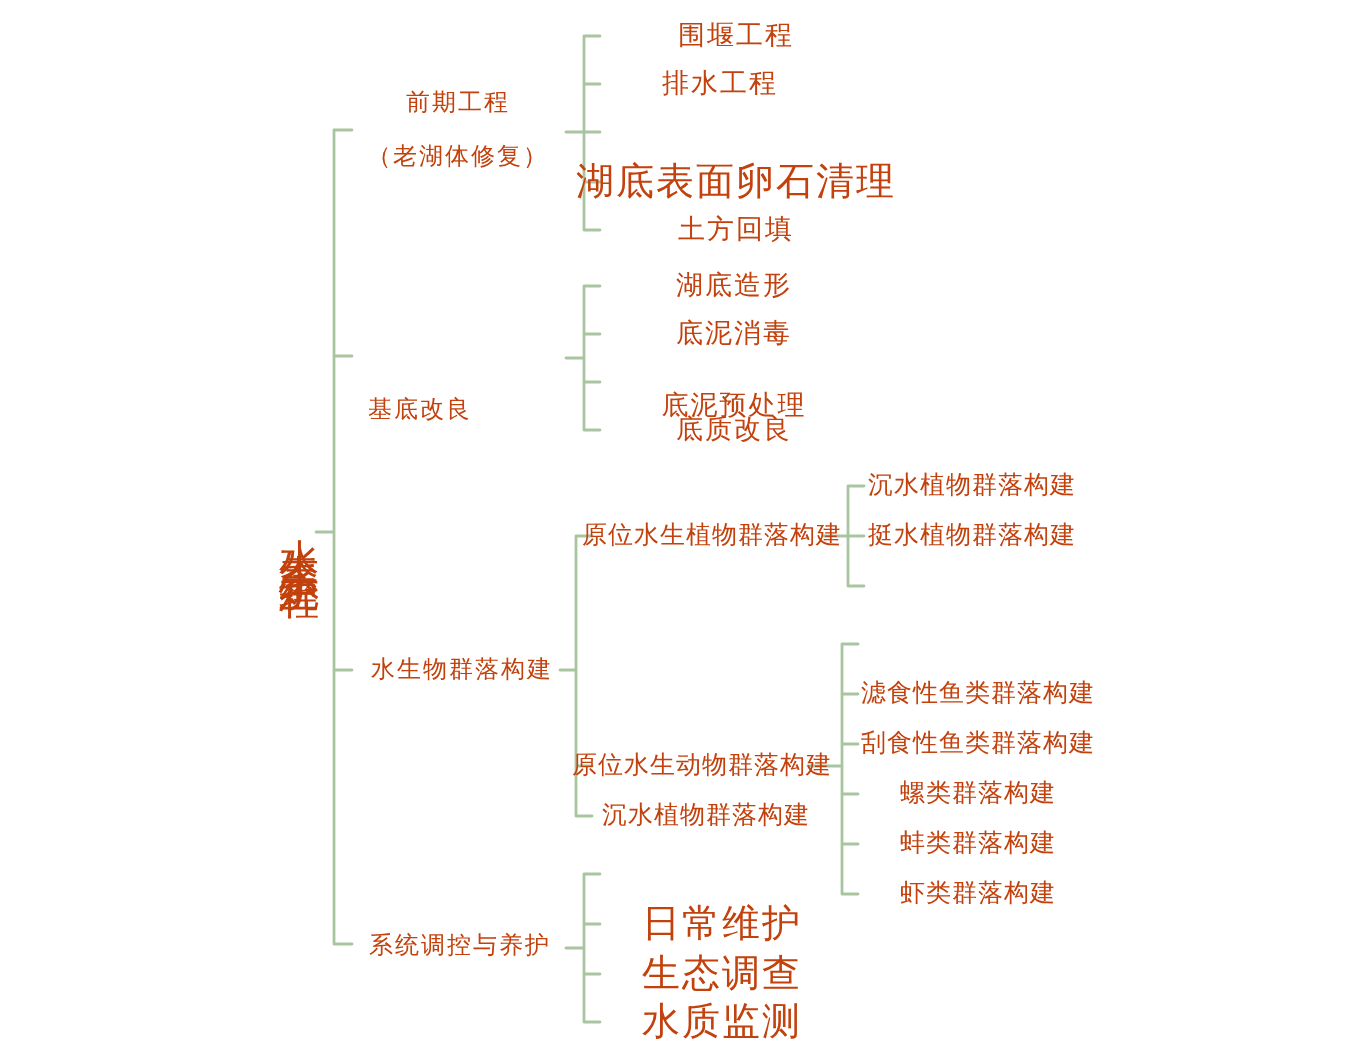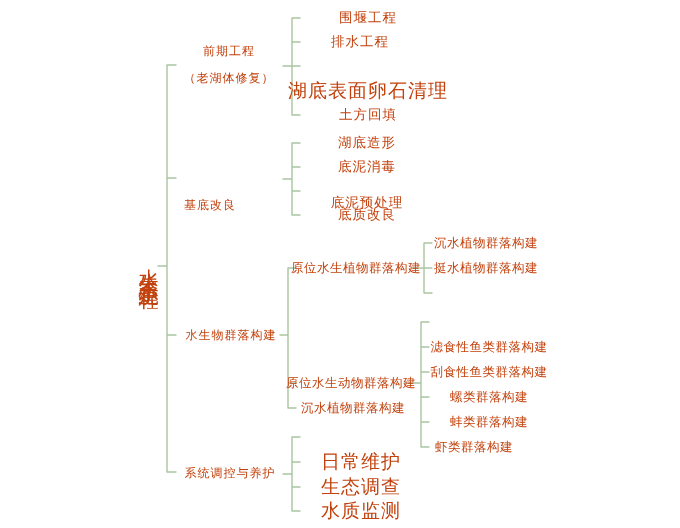--- a/index.html
+++ b/index.html
@@ -79,19 +79,19 @@
   <div class="node mid" style="left:351px;top:383px;">原位水生动物群落构建</div>
   <div class="node mid" style="left:353px;top:408px;">沉水植物群落构建</div>
 
   <div class="node lf3" style="left:486px;top:243px;">沉水植物群落构建</div>
   <div class="node lf3" style="left:486px;top:268px;">挺水植物群落构建</div>
 
   <div class="node lf3" style="left:489px;top:347px;">滤食性鱼类群落构建</div>
   <div class="node lf3" style="left:489px;top:372px;">刮食性鱼类群落构建</div>
   <div class="node lf3" style="left:489px;top:397px;">螺类群落构建</div>
   <div class="node lf3" style="left:489px;top:422px;">蚌类群落构建</div>
-  <div class="node lf3" style="left:474px;top:447px;">虾类群落构建</div>
+  <div class="node lf3" style="left:489px;top:447px;">虾类群落构建</div>
 
   <div class="node leaf-sm" style="left:361px;top:462px;">日常维护</div>
   <div class="node leaf-sm" style="left:361px;top:487px;">生态调查</div>
   <div class="node leaf-sm" style="left:361px;top:511px;">水质监测</div>
 
 </div>
 
 </body></html>

